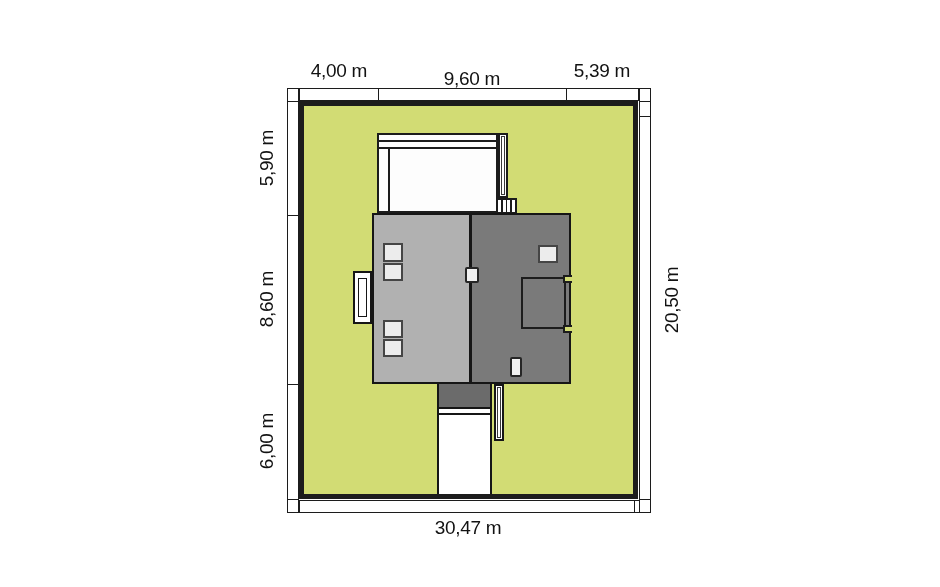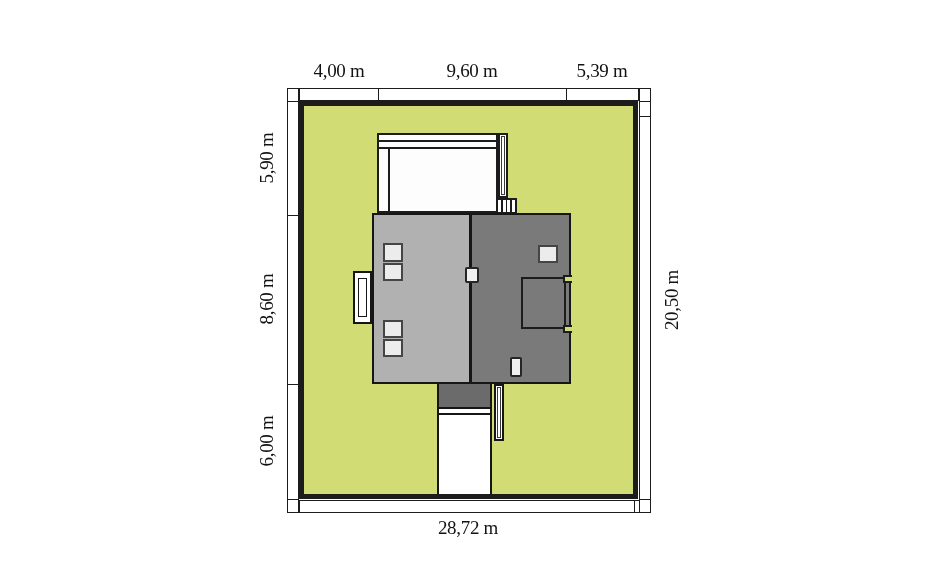--- a/index.html
+++ b/index.html
@@ -1,40 +1,40 @@
 <!DOCTYPE html>
 <html style="--plot-green: #d2dc74; --roof-light: #b1b1b1; --roof-dark: #7a7a7a; --canopy-gray: #6b6b6b; --outline-black: #1c1c1c; --skylight-fill: #ececec; --background-white: #ffffff;"><head>
 <meta charset="utf-8">
 <style>
   html,body{margin:0;padding:0;background:#fff;}
   .canvas{
     position:relative;width:940px;height:587px;overflow:hidden;
     background:var(--background-white,#fff);
-    font-family:Liberation Serif, serif;
+    font-family:Liberation Sans, sans-serif;
     color:#1a1a1a;
   }
   .abs{position:absolute;box-sizing:border-box;}
 
   
   .band{background:#fff;border:1.5px solid var(--outline-black,#1c1c1c);}
   .band-top   {left:287px;top:88px;width:364px;height:13px;}
   .band-bottom{left:287px;top:500px;width:364px;height:13px;}
   .band-left  {left:287px;top:88px;width:12px;height:425px;}
   .band-right {left:639px;top:88px;width:12px;height:425px;}
   .tick-v{position:absolute;top:0;bottom:0;width:1.5px;background:var(--outline-black,#1c1c1c);}
   .tick-h{position:absolute;left:0;right:0;height:1.5px;background:var(--outline-black,#1c1c1c);}
 
   
   .dim{
     position:absolute;width:100px;height:22px;line-height:22px;
     text-align:center;font-size:19px;letter-spacing:-0.3px;color:#121212;
   }
   .rot{transform:rotate(-90deg);}
   .dim-top-1{left:289px;top:60px;}
-  .dim-top-2{left:422px;top:60px;}
+  .dim-top-2{left:422px;top:68px;}
   .dim-top-3{left:552px;top:60px;}
   .dim-bottom{left:418px;top:517px;}
   .dim-left-1{left:217px;top:147px;}
   .dim-left-2{left:217px;top:288px;}
   .dim-left-3{left:217px;top:430px;}
   .dim-right {left:622px;top:289px;}
 
   
   .plot{
     left:299px;top:101px;width:339px;height:398px;
@@ -108,21 +108,21 @@
     <div class="tick-h" style="top:409.5px"></div>
   </div>
 
   <div class="dim dim-top-1">4,00 m</div>
   <div class="dim dim-top-2">9,60 m</div>
   <div class="dim dim-top-3">5,39 m</div>
   <div class="dim rot dim-left-1">5,90 m</div>
   <div class="dim rot dim-left-2">8,60 m</div>
   <div class="dim rot dim-left-3">6,00 m</div>
   <div class="dim rot dim-right">20,50 m</div>
-  <div class="dim dim-bottom">28,72 m</div>
+  <div class="dim dim-bottom">30,47 m</div>
 
   <div class="abs terrace">
     <div class="hline" style="top:5px"></div>
     <div class="hline" style="top:12px"></div>
     <div class="vline" style="left:9px;top:14px;bottom:0"></div>
   </div>
   <div class="abs terrace-wall nested"></div>
   <div class="abs stairs">
     <div class="tread" style="left:3px"></div>
     <div class="tread" style="left:7.5px"></div>

